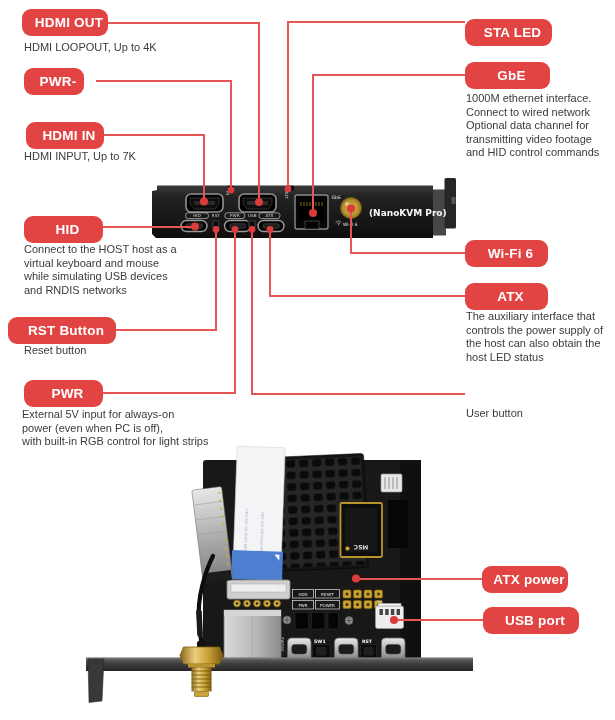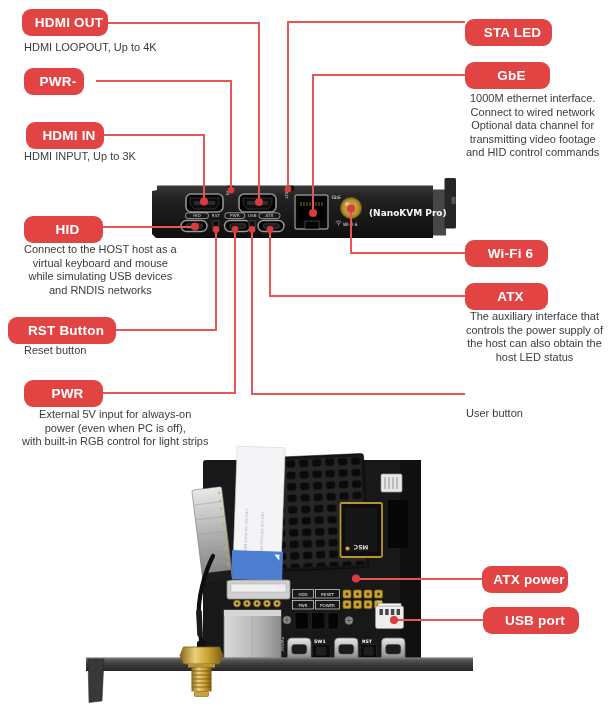--- a/index.html
+++ b/index.html
@@ -2,21 +2,21 @@
 <html><head>
 <meta charset="utf-8">
 <style>
   html,body{margin:0;padding:0;background:#fff;}
   #canvas{position:relative;width:615px;height:720px;background:#fff;overflow:hidden;
           font-family:"Liberation Sans",sans-serif;}
   .tag{position:absolute;background:#e24444;color:#fff;font-weight:bold;
        font-size:13.5px;height:27px;line-height:27px;text-align:center;
        border-radius:9px;letter-spacing:.2px;padding-left:8px;}
   .desc{position:absolute;color:#3b3b3b;font-size:11px;line-height:13.6px;
-        white-space:pre-line;font-weight:500;text-align:center;}
+        white-space:pre-line;font-weight:500;}
   svg{position:absolute;}
   svg text{font-family:"DejaVu Sans",sans-serif;}
   .overlay{left:0;top:0;}
 </style>
 </head>
 <body>
 
 <div id="canvas">
 
   <svg style="left:150px;top:175px" width="325" height="70" viewBox="150 175 325 70">
@@ -374,21 +374,21 @@
       <circle cx="394" cy="620" r="4"></circle>
     </g>
   </svg>
 
   <div class="tag" style="left:22px;top:9px;width:78px">HDMI OUT</div>
   <div class="desc" style="left:24px;top:41px">HDMI LOOPOUT, Up to 4K</div>
 
   <div class="tag" style="left:24px;top:68px;width:52px">PWR-LED</div>
 
   <div class="tag" style="left:26px;top:122px;width:70px">HDMI IN</div>
-  <div class="desc" style="left:24px;top:150px">HDMI INPUT, Up to 3K</div>
+  <div class="desc" style="left:24px;top:150px">HDMI INPUT, Up to 7K</div>
 
   <div class="tag" style="left:24px;top:216px;width:71px">HID</div>
   <div class="desc" style="left:24px;top:243px">Connect to the HOST host as a
 virtual keyboard and mouse
 while simulating USB devices
 and RNDIS networks</div>
 
   <div class="tag" style="left:8px;top:317px;width:100px">RST Button</div>
   <div class="desc" style="left:24px;top:344px">Reset button</div>
 

